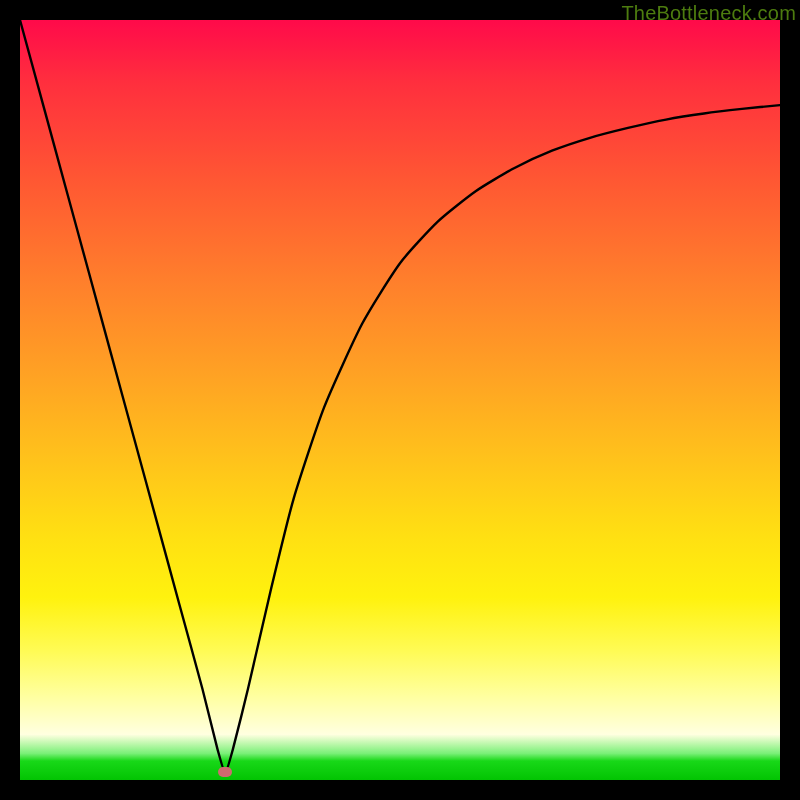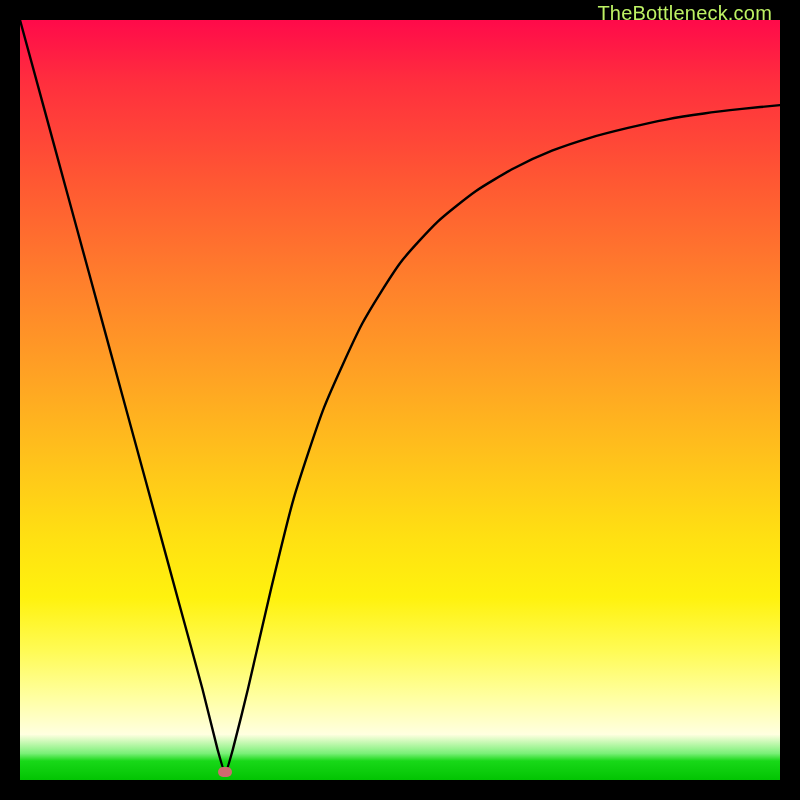--- a/index.html
+++ b/index.html
@@ -40,22 +40,22 @@
       #ffffa0 89%,
       #ffffe0 94%,
       #7af078 96.5%,
       #18d818 97.5%,
       #02c402 100%
     );
   }
   .watermark {
     position: absolute;
     top: 2px;
-    right: 28px;
-    color: #bef264;
+    right: 4px;
+    color: #4d7c0f;
     font-size: 20px;
     font-weight: 500;
     letter-spacing: 0.2px;
     user-select: none;
   }
   svg.curve {
     position: absolute;
     top: 0;
     left: 0;
     width: 760px;

